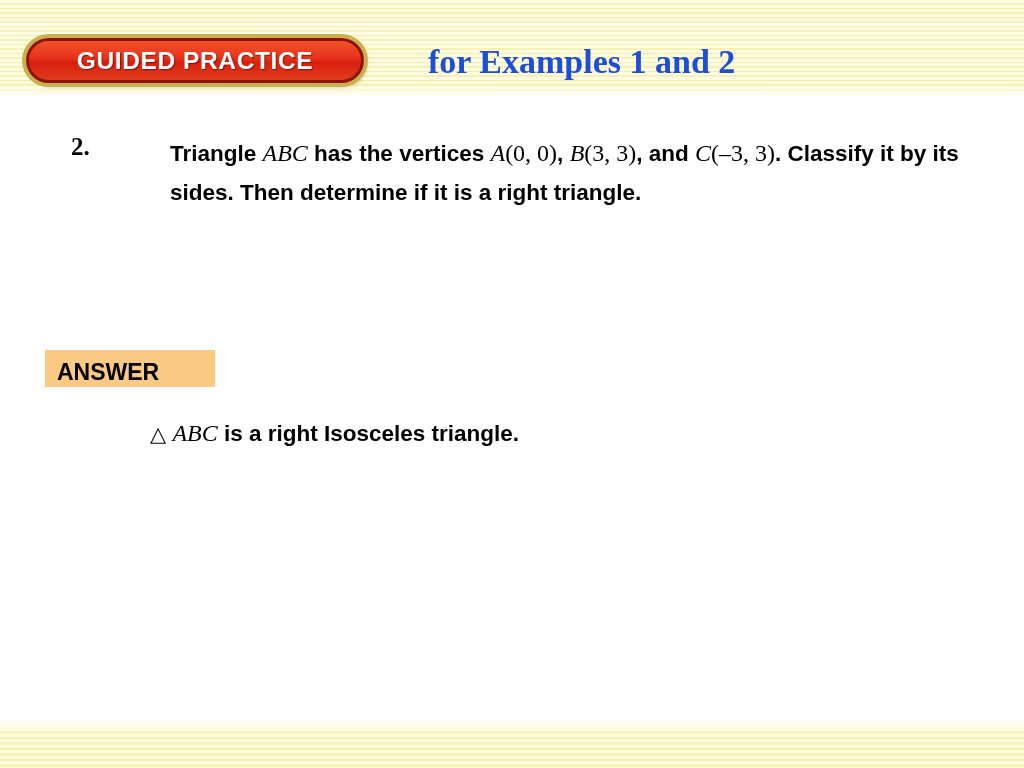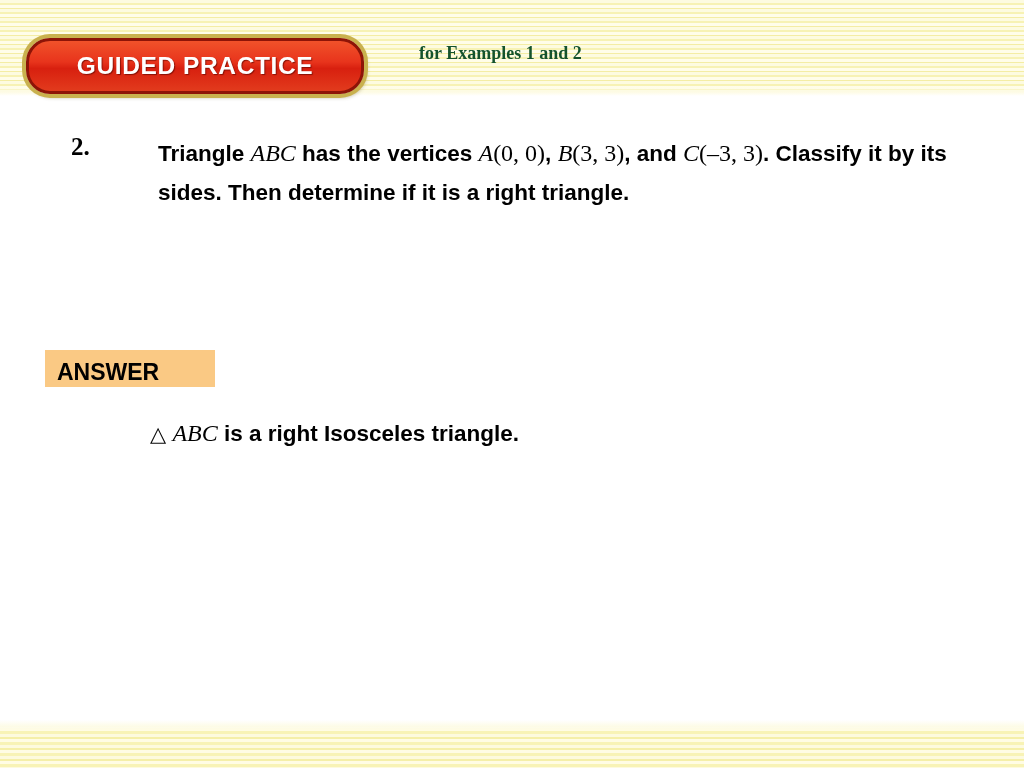--- a/index.html
+++ b/index.html
@@ -66,21 +66,21 @@
     height: 10px;
     background: linear-gradient(to bottom, #ffffff 0%, #fdfbe4 70%, rgba(255,255,255,0) 100%);
   }
 
   
   .pill {
     position: absolute;
     left: 26px;
     top: 38px;
     width: 338px;
-    height: 56px;
+    height: 45px;
     border-radius: 24px;
     background: linear-gradient(to bottom, #f0522a 0%, #e8341c 42%, #d8200f 55%, #e23b1d 100%);
     border: 3px solid #8d1407;
     box-shadow:
        0 0 0 4px #c9b14e,
        2px 3px 4px rgba(80,60,0,0.45);
     display: flex;
     align-items: center;
     justify-content: center;
     box-sizing: border-box;
@@ -91,42 +91,42 @@
     font-weight: bold;
     font-size: 24.5px;
     letter-spacing: 0.6px;
     text-shadow: 1px 1px 1px rgba(110,10,0,0.75);
     white-space: nowrap;
   }
 
   
   .header-title {
     position: absolute;
-    left: 419px;
+    left: 428px;
     top: 43px;
-    color: #14532d;
-    font-family: "Liberation Serif", serif;
-    font-weight: bold;
-    font-size: 18px;
+    color: #1d4ed8;
+    font-family: "Liberation Serif", serif;
+    font-weight: bold;
+    font-size: 34px;
     white-space: nowrap;
   }
 
   
   .q-number {
     position: absolute;
     left: 71px;
     top: 133px;
     font-family: "Liberation Serif", serif;
     font-weight: bold;
     font-size: 25px;
     color: #000000;
   }
   .q-body {
     position: absolute;
-    left: 158px;
+    left: 170px;
     top: 134px;
     width: 820px;
     font-family: "Liberation Sans", sans-serif;
     font-weight: bold;
     font-size: 22.5px;
     line-height: 39px;
     color: #000000;
   }
   .mathit {
     font-family: "Liberation Serif", serif;

